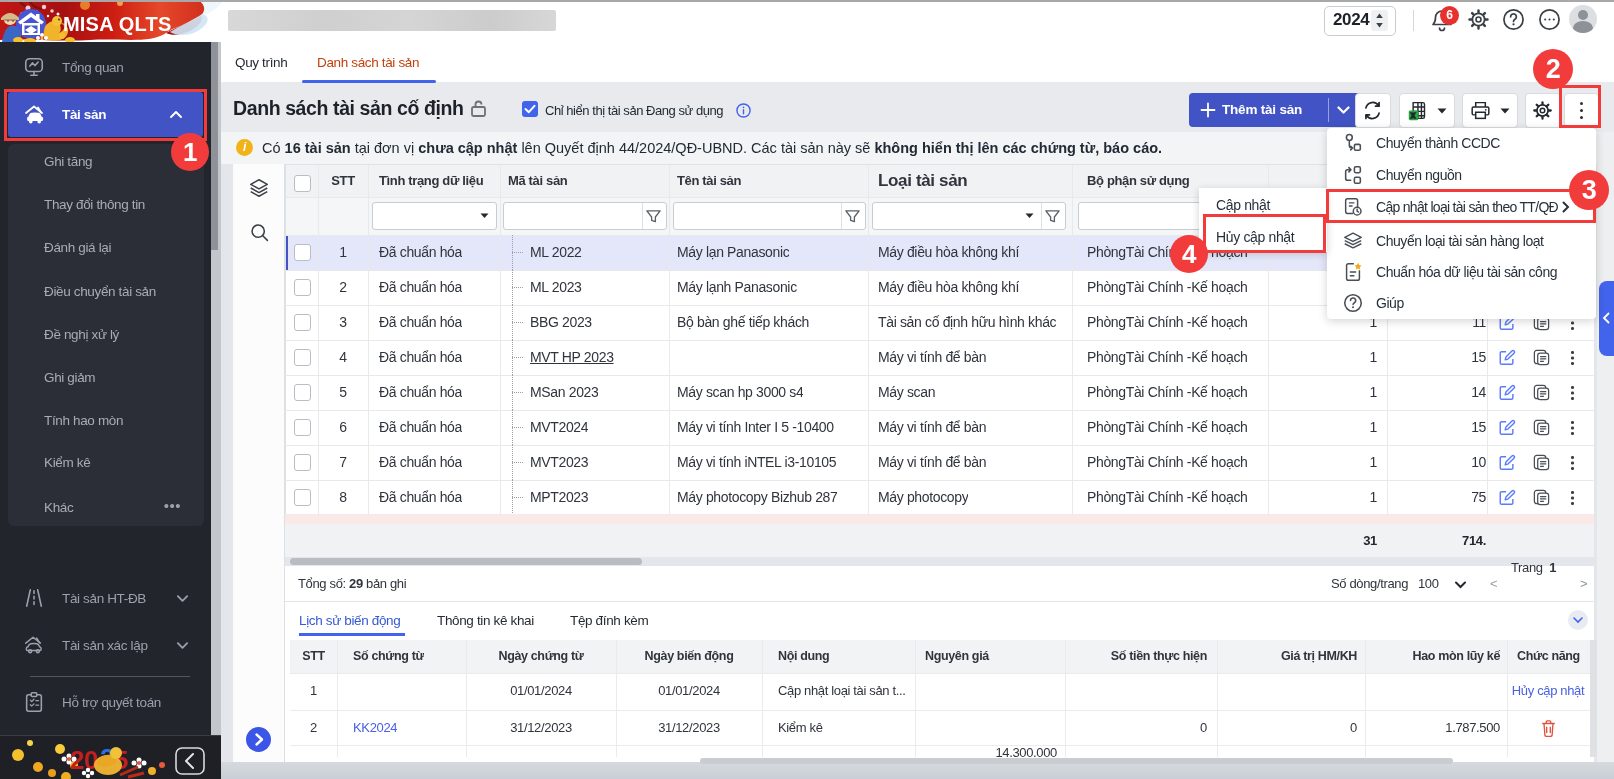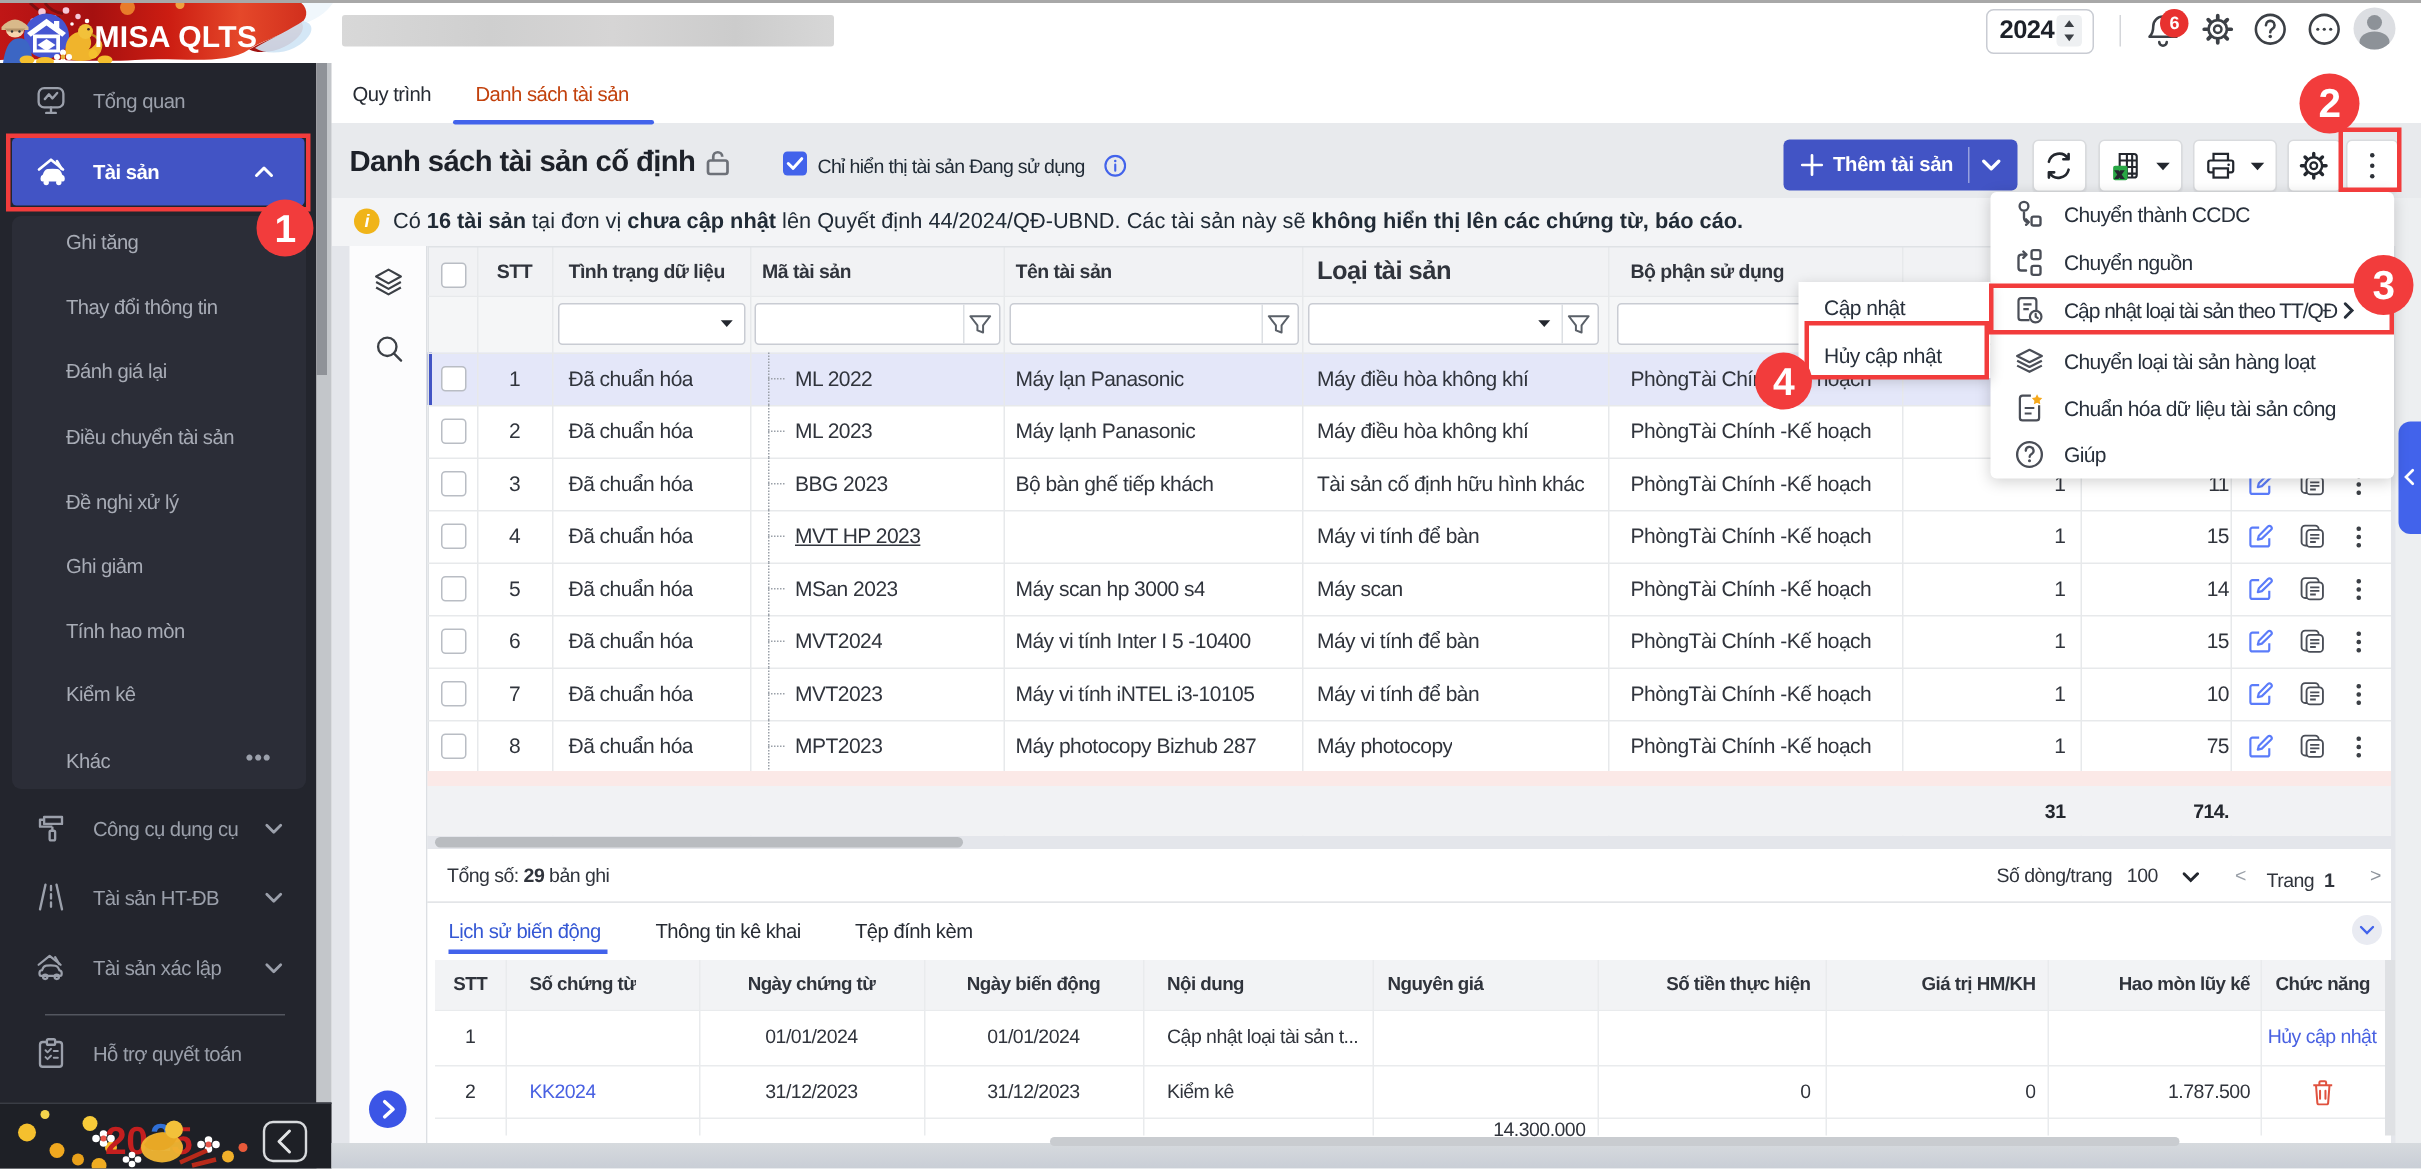--- a/index.html
+++ b/index.html
@@ -32,21 +32,21 @@
 #bottombar{top:762px;left:221px;width:1393px;height:17px;background:linear-gradient(180deg,#d6dade,#c9ced6);}
 
 .tab1{top:55px;position:absolute;font-size:13.5px;color:#262b33;}
 #tab1b{color:#c2410c;}
 #tab1-under{top:80px;left:302px;width:134px;height:3px;background:#4263eb;border-radius:2px;position:absolute;}
 
 #title{top:97px;left:233px;position:absolute;font-size:19.5px;font-weight:bold;color:#1d2129;letter-spacing:-0.4px;}
 #cbox{top:101px;left:522px;width:16px;height:16px;background:#4263eb;border-radius:3px;position:absolute;}
 #cboxlabel{top:103px;left:545px;position:absolute;font-size:13px;color:#212b36;letter-spacing:-0.45px;}
 .btn{position:absolute;background:#fff;border:1px solid #d9dbde;border-radius:4px;box-shadow:0 1px 1px rgba(0,0,0,.04);}
-#addbtn{top:93px;left:1189px;width:156px;height:34px;background:#4254c5;border-radius:4px;position:absolute;color:#fff;font-size:13.5px;font-weight:bold;letter-spacing:-0.2px;}
+#addbtn{top:93px;left:1189px;width:156px;height:34px;background:#4254c5;border-radius:4px;position:absolute;color:#fff;font-size:13.5px;font-weight:bold;letter-spacing:-0.2px;padding-left:16px;}
 
 #mtable{top:164px;left:285px;width:1309px;height:393px;background:#fff;}
 .hrow{top:164px;height:33px;background:#f1f2f4;position:absolute;font-size:13px;font-weight:bold;color:#23272e;line-height:33px;}
 .frow{top:197px;height:38px;background:#f5f6f7;position:absolute;}
 .cell{position:absolute;font-size:14px;color:#30343c;line-height:35px;white-space:nowrap;overflow:hidden;}
 .colline{position:absolute;width:1px;background:#e7e9eb;}
 .rowline{position:absolute;height:1px;background:#e7e9eb;}
 #selrow{top:235px;left:285px;width:1309px;height:35px;background:#e4e7f9;}
 #selbar{top:235px;left:285px;width:3px;height:35px;background:#4254c5;}
 #pinkrow{top:514px;left:285px;width:1309px;height:10px;background:#fbe9e7;}
@@ -180,30 +180,20 @@
 <div class="abs" id="submenu"></div>
 <div class="subitem" style="top:152px;">Ghi tăng</div>
 <div class="subitem" style="top:195px;">Thay đổi thông tin</div>
 <div class="subitem" style="top:238px;">Đánh giá lại</div>
 <div class="subitem" style="top:282px;">Điều chuyển tài sản</div>
 <div class="subitem" style="top:325px;">Đề nghị xử lý</div>
 <div class="subitem" style="top:368px;">Ghi giảm</div>
 <div class="subitem" style="top:411px;">Tính hao mòn</div>
 <div class="subitem" style="top:453px;">Kiểm kê</div>
 <div class="subitem" style="top:498px;">Khác<span style="position:absolute;right:13px;top:-2px;font-size:15px;letter-spacing:0.5px;color:#9ba0ab;">•••</span></div>
-<div class="sbitem" style="top:529px;">
-  <svg class="ic" viewBox="0 0 24 24" fill="none" stroke="#9ba0ab" stroke-width="1.7">
-    <path d="M7 4 h13 v5 h-13 z M7 6 h-3 v5 h9 M13 11 v3" stroke-linejoin="round"></path>
-    <rect x="11" y="14" width="4" height="7" rx="1"></rect>
-  </svg>
-  <span>Công cụ dụng cụ</span>
-  <svg style="width:13px;height:13px;position:absolute;right:22px;top:17px;" viewBox="0 0 14 14" fill="none" stroke="#9ba0ab" stroke-width="2">
-        <path d="M2 4.5 L7 9.5 L12 4.5" stroke-linecap="round" stroke-linejoin="round"></path>
-      </svg>
-</div>
 <div class="sbitem" style="top:622px;">
   <svg class="ic" viewBox="0 0 24 24" fill="none" stroke="#9ba0ab" stroke-width="1.6">
     <path d="M3 10 L11 3.5 L16 7.5 M19 10 L16.5 8" stroke-linecap="round" stroke-linejoin="round"></path>
     <path d="M15 4.5 L18 9.5" stroke-linecap="round"></path>
     <path d="M5.5 14 q1,-3 3,-3.3 q3.4,-0.5 6.6,0 q2,0.3 3,3.3 q1.7,0.4 1.7,2.1 q0,2 -1.2,2 l-13.7,0 q-1.3,0 -1.3,-2 q0,-1.7 1.5,-2.1 Z"></path>
     <circle cx="7.8" cy="18.8" r="1.6"></circle>
         <circle cx="16.2" cy="18.8" r="1.6"></circle>
   </svg>
   <span>Tài sản xác lập</span>
   <svg style="width:13px;height:13px;position:absolute;right:22px;top:17px;" viewBox="0 0 14 14" fill="none" stroke="#9ba0ab" stroke-width="2">
@@ -642,21 +632,21 @@
 <div class="abs" style="top:524px;left:1389px;width:97px;text-align:right;font-weight:bold;font-size:13px;line-height:33px;color:#23272e;">714.</div>
 
 <div class="abs" id="hscroll1"></div>
 <div class="abs" id="pagerow"></div>
 <div class="abs" style="top:576px;left:298px;font-size:13px;color:#30343c;">Tổng số: <b>29</b> bản ghi</div>
 <div class="abs" style="top:576px;left:1331px;font-size:13px;color:#30343c;">Số dòng/trang&nbsp;&nbsp;&nbsp;100</div>
 <svg class="abs" style="top:581px;left:1455px;" width="11" height="8" viewBox="0 0 11 8">
       <path d="M1 1.5 L5.5 6 L10 1.5" fill="none" stroke="#23272e" stroke-width="2" stroke-linecap="round"></path>
     </svg>
 <div class="abs" style="top:576px;left:1490px;font-size:13px;color:#9aa0a8;">&lt;</div>
-<div class="abs" style="top:579px;left:1511px;font-size:13px;color:#30343c;">Trang&nbsp;&nbsp;<b>1</b></div>
+<div class="abs" style="top:560px;left:1511px;font-size:13px;color:#30343c;">Trang&nbsp;&nbsp;<b>1</b></div>
 <div class="abs" style="top:576px;left:1580px;font-size:13px;color:#8f959d;">&gt;</div>
 <div class="abs" id="pagesep"></div>
 
 <div class="abs" id="botpanel"></div>
 <div class="tab2" style="left:299px;color:#3558d4;">Lịch sử biến động</div>
 <div class="abs" id="tab2-under"></div>
 <div class="tab2" style="left:437px;">Thông tin kê khai</div>
 <div class="tab2" style="left:570px;">Tệp đính kèm</div>
 <div class="abs" style="top:610px;left:1568px;width:20px;height:20px;border-radius:50%;background:#e9ebf2;">
   <svg style="position:absolute;top:7px;left:5px;" width="10" height="7" viewBox="0 0 10 7">

